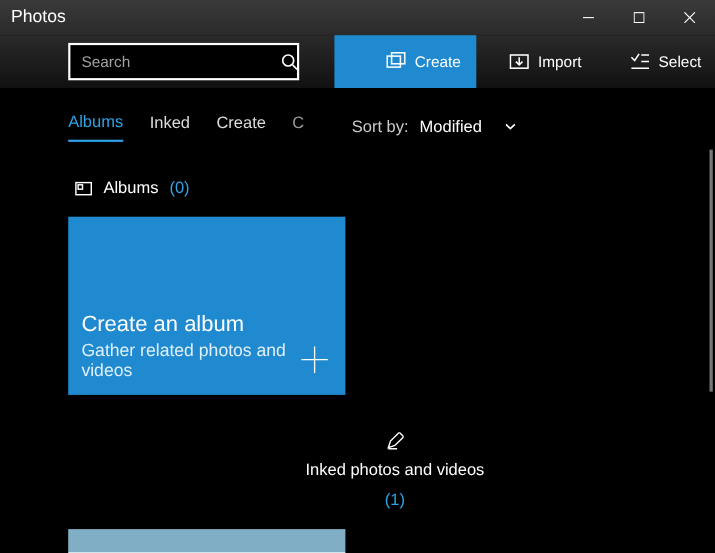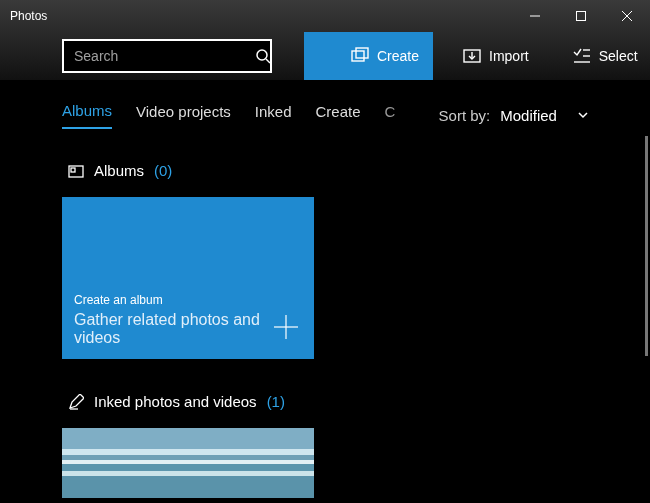--- a/index.html
+++ b/index.html
@@ -13,21 +13,21 @@
     position: relative;
     user-select: none;
   }
   
   .titlebar {
     height: 32px;
     background: linear-gradient(to bottom, #3a3a3a 0%, #2a2a2a 100%);
     display: flex;
     align-items: center;
     padding-left: 10px;
-    font-size: 12px;
+    font-size: 16px;
     color: #fff;
   }
   .window-controls {
     margin-left: auto;
     display: flex;
     height: 100%;
   }
   .win-ctrl {
     width: 46px;
     display: flex;
@@ -111,21 +111,21 @@
   .count { color:#2ea2e6; }
   .album-tile {
     width: 252px; height: 162px;
     background: #1f8ad0;
     position: relative;
     padding: 12px;
     display: flex;
     flex-direction: column;
     justify-content: flex-end;
   }
-  .album-tile .title { font-size: 12px; }
+  .album-tile .title { font-size: 20px; }
   .album-tile .sub { font-size: 16px; color: #e1effa; margin-top:4px;}
   .plus {
     position:absolute; right:14px; bottom:18px;
   }
   .thumb {
     width: 252px; height: 70px; overflow:hidden;
     background: linear-gradient(to bottom,#7faec5 0 30%, #cfe6ef 30% 38%, #6fa0b6 38% 46%, #e3f0f4 46% 52%, #5c96ad 52% 62%, #cbe3e9 62% 68%, #5a93aa 68% 100%);
   }
   
   .scroll-ind {
@@ -202,21 +202,20 @@
   <div class="avatar"></div>
   <div class="more-dots">
       <span></span>
       <span></span>
       <span></span>
     </div>
 </div>
 
 <div class="tabrow">
   <div class="tab active">Albums</div>
-  <div class="tab">Video projects</div>
   <div class="tab">Inked</div>
   <div class="tab">Create</div>
   <div class="tab cut">C</div>
   <div class="sortby">Sort by:</div>
   <div class="sort-value">
     <span>Modified</span>
     <span>
       <svg width="12" height="12" viewBox="0 0 12 12" fill="none" stroke="#fff" stroke-width="1.5">
           <polyline points="2,4 6,8 10,4"></polyline>
         </svg>
@@ -241,21 +240,21 @@
     <div class="title">Create an album</div>
     <div class="sub">Gather related photos and videos</div>
     <span class="plus">
       <svg width="28" height="28" viewBox="0 0 28 28" stroke="#fff" stroke-width="1.2">
         <line x1="14" y1="2" x2="14" y2="26"></line>
           <line x1="2" y1="14" x2="26" y2="14"></line>
       </svg>
     </span>
   </div>
 
-  <div class="section-header" style="margin-top:34px;">
+  <div class="section-header" style="margin-top:34px;flex-direction:column;">
     <span>
       <svg width="16" height="16" viewBox="0 0 16 16" fill="none" stroke="#fff" stroke-width="1.3">
         <path d="M2 14 L4 8 L12 0 L16 4 L8 12 Z"></path>
           <line x1="2" y1="15" x2="10" y2="15"></line>
       </svg>
     </span>
     <span>Inked photos and videos</span>
     <span class="count">(1)</span>
   </div>
 

